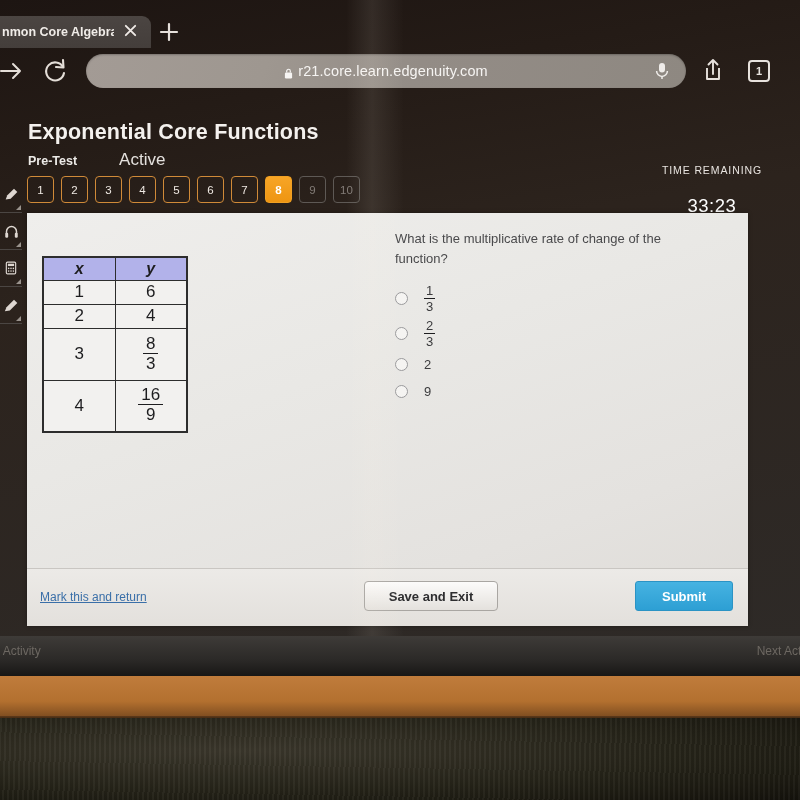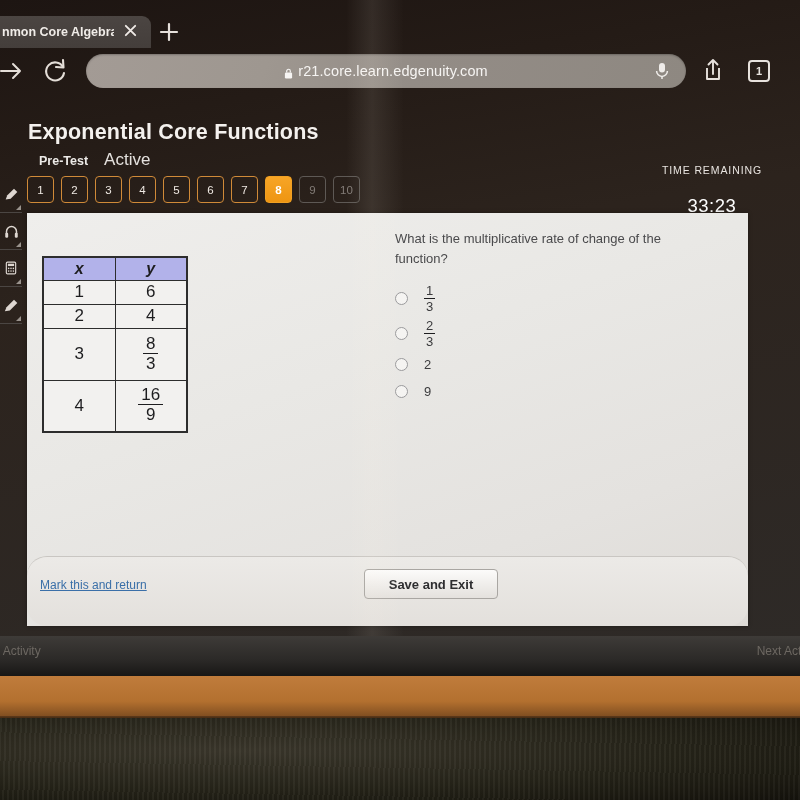--- a/index.html
+++ b/index.html
@@ -106,21 +106,21 @@
     color:#e7e2dd; font-size:11px; font-weight:bold;
     display:flex; align-items:center; justify-content:center;
   }
 
   
   .page-header { position:absolute; left:0; top:102px; width:800px; height:108px; }
   .lesson-title {
     position:absolute; left:28px; top:18px;
     color:#f4f1ee; font-size:21.5px; font-weight:bold; letter-spacing:.2px;
   }
-  .subrow { position:absolute; left:28px; top:48px; display:flex; gap:16px; align-items:baseline;margin-left:11px; }
+  .subrow { position:absolute; left:28px; top:48px; display:flex; gap:42px; align-items:baseline; }
   .pretest { color:#eceae7; font-size:12.5px; font-weight:bold; }
   .active  { color:#e4e1de; font-size:17px;text-align:center; }
 
   .qnav { position:absolute; left:27px; top:74px; display:flex; gap:7px; }
   .qbtn {
     width:27px; height:27px; border-radius:4px;
     border:1.5px solid #d08a38;
     color:#efe9e3; font-size:11.5px;
     display:flex; align-items:center; justify-content:center;
     background:transparent;
@@ -195,24 +195,23 @@
     width:13px; height:13px; border-radius:50%;
     border:1.5px solid #9a9a9c; background:#f5f4f2;
     margin-right:16px; flex:none;
   }
   .choice-label { color:#3c3c3e; font-size:13px; }
   .choice-label .frac .num { font-size:13px; padding:0 2px 1px; }
   .choice-label .frac .den { font-size:13px; padding:1px 2px 0; border-top-width:1.2px; }
 
   
   .card-footer {
-    position:absolute; left:0; bottom:0; width:100%; height:70px;
+    position:absolute; left:0; bottom:0; width:100%; height:58px;
     border-top:1px solid #c9c6c2;
     background:linear-gradient(180deg,#eceae7,#e3e0dc);
-    border-radius:20px;
   }
   .mark-link {
     position:absolute; left:13px; top:21px;
     color:#3a6fa8; font-size:12px; text-decoration:underline;
   }
   .btn-save {
     position:absolute; left:337px; top:12px; width:134px; height:30px;
     background:linear-gradient(180deg,#fcfbfa,#e4e1dd);
     border:1px solid #a9a6a2; border-radius:4px;
     color:#2e2e30; font-size:13px; font-weight:bold;
@@ -447,20 +446,21 @@
           <div class="choice">
             <span class="radio"></span>
             <span class="choice-label">9</span>
           </div>
         </div>
       </div>
 
       <div class="card-footer">
         <a class="mark-link">Mark this and return</a>
         <div class="btn-save">Save and Exit</div>
+        <div class="btn-submit">Submit</div>
       </div>
     </div>
 
     <div class="glare"></div>
   </div>
 
   <div class="bezel-bottom">
     <div class="actbar" style="top:0">
       <span class="act-left">s Activity</span>
       <span class="act-right">Next Acti</span>

